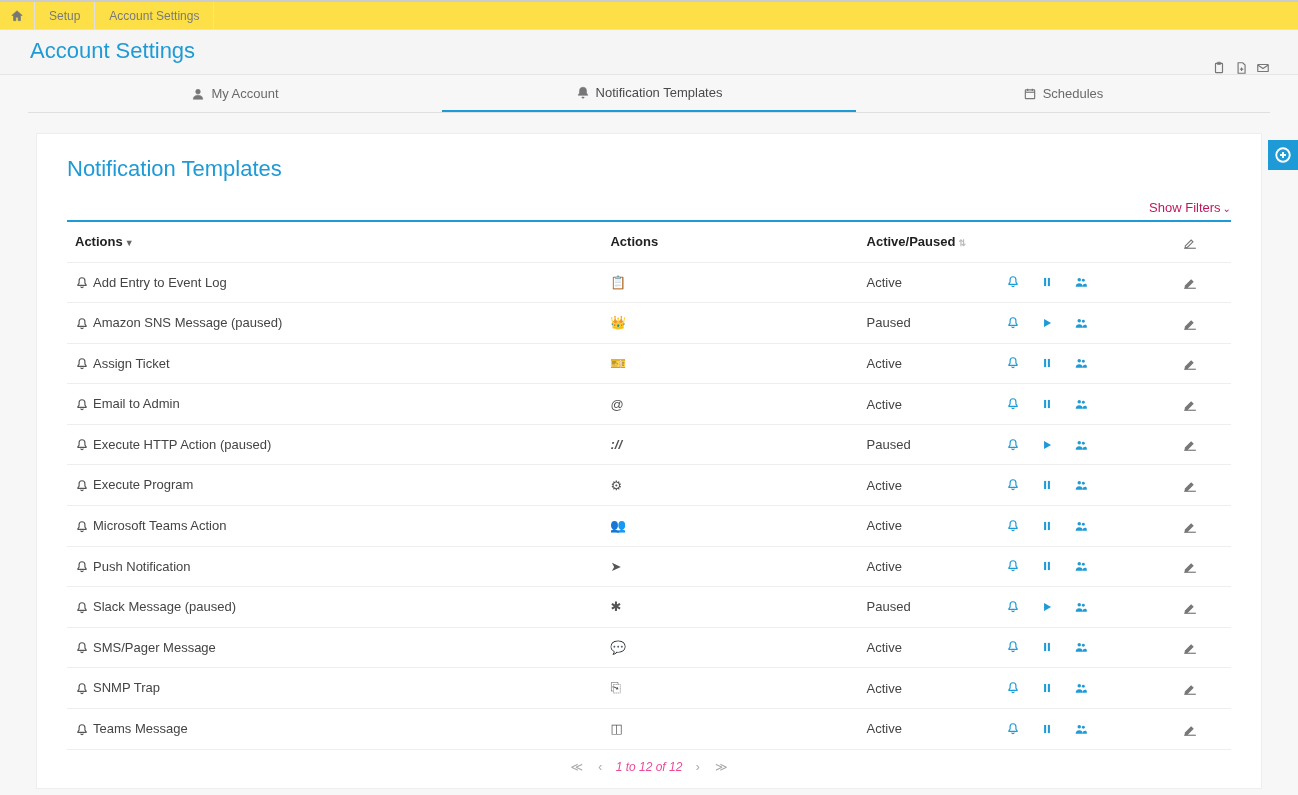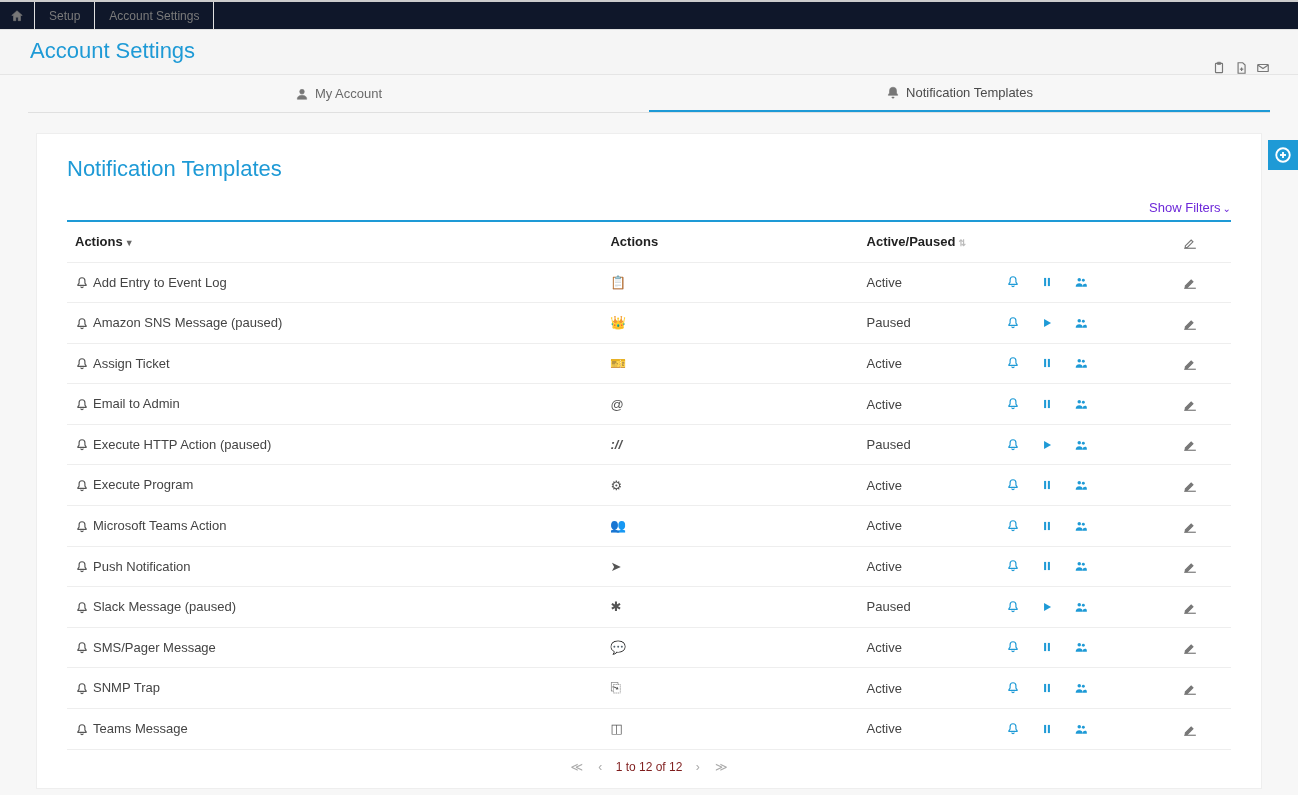--- a/index.html
+++ b/index.html
@@ -5,21 +5,21 @@
   * { box-sizing: border-box; margin: 0; padding: 0; }
   body {
     font-family: -apple-system, BlinkMacSystemFont, "Segoe UI", Arial, sans-serif;
     font-size: 13px;
     color: #333;
     background: #f7f7f7;
   }
   .top-bar {
     display: flex;
     align-items: center;
-    background: #0f172a;
+    background: #fde047;
     border-top: 2px solid #ccc;
     border-bottom: 1px solid #e0e0e0;
     height: 30px;
     padding: 0;
   }
   .top-bar .nav-item {
     padding: 0 14px;
     height: 100%;
     display: flex;
     align-items: center;
@@ -87,21 +87,21 @@
   .panel-title {
     color: #1e9ad6;
     font-size: 22px;
     font-weight: 400;
     margin-bottom: 38px;
   }
   .filters-link {
     position: absolute;
     right: 30px;
     top: 66px;
-    color: #6d28d9;
+    color: #be185d;
     font-size: 13px;
     cursor: pointer;
   }
   .filters-link .chev {
     font-size: 10px;
     margin-left: 2px;
   }
   .table-sep {
     border: none;
     border-top: 2px solid #1e9ad6;
@@ -171,22 +171,23 @@
     text-align: center;
     padding: 10px 0 4px 0;
     color: #aaa;
     font-size: 12px;
   }
   .pagination .pg-nav {
     margin: 0 6px;
     cursor: pointer;
   }
   .pagination .pg-label {
-    color: #7f1d1d;
+    color: #ec4899;
     margin: 0 4px;
+    font-style: italic;
   }
   .add-floating {
     position: fixed;
     right: 0;
     top: 140px;
     background: #1e9ad6;
     color: #fff;
     width: 30px;
     height: 30px;
     display: flex;
@@ -225,20 +226,31 @@
     </span>
     <span>My Account</span>
   </div>
   <div class="tab active">
     <span class="tab-icon">
       <svg class="ico ico-gray" viewBox="0 0 24 24">
           <path d="M12 2a6 6 0 0 0-6 6v4l-2 3v1h16v-1l-2-3V8a6 6 0 0 0-6-6zm-2 17a2 2 0 0 0 4 0z"></path>
         </svg>
     </span>
     <span>Notification Templates</span>
+  </div>
+  <div class="tab">
+    <span class="tab-icon">
+      <svg class="ico ico-gray" viewBox="0 0 24 24">
+          <rect x="4" y="5" width="16" height="15" rx="1" fill="none" stroke-width="2"></rect>
+          <line x1="4" y1="9" x2="20" y2="9" stroke-width="2"></line>
+          <line x1="8" y1="3" x2="8" y2="7" stroke-width="2"></line>
+          <line x1="16" y1="3" x2="16" y2="7" stroke-width="2"></line>
+        </svg>
+    </span>
+    <span>Schedules</span>
   </div>
   <div class="tab-actions">
     <span>
       <svg class="ico ico-gray" viewBox="0 0 24 24">
           <rect x="6" y="4" width="12" height="16" rx="1" fill="none" stroke-width="2"></rect>
           <rect x="9" y="2" width="6" height="4" rx="1"></rect>
         </svg>
     </span>
     <span>
       <svg class="ico ico-gray" viewBox="0 0 24 24">

